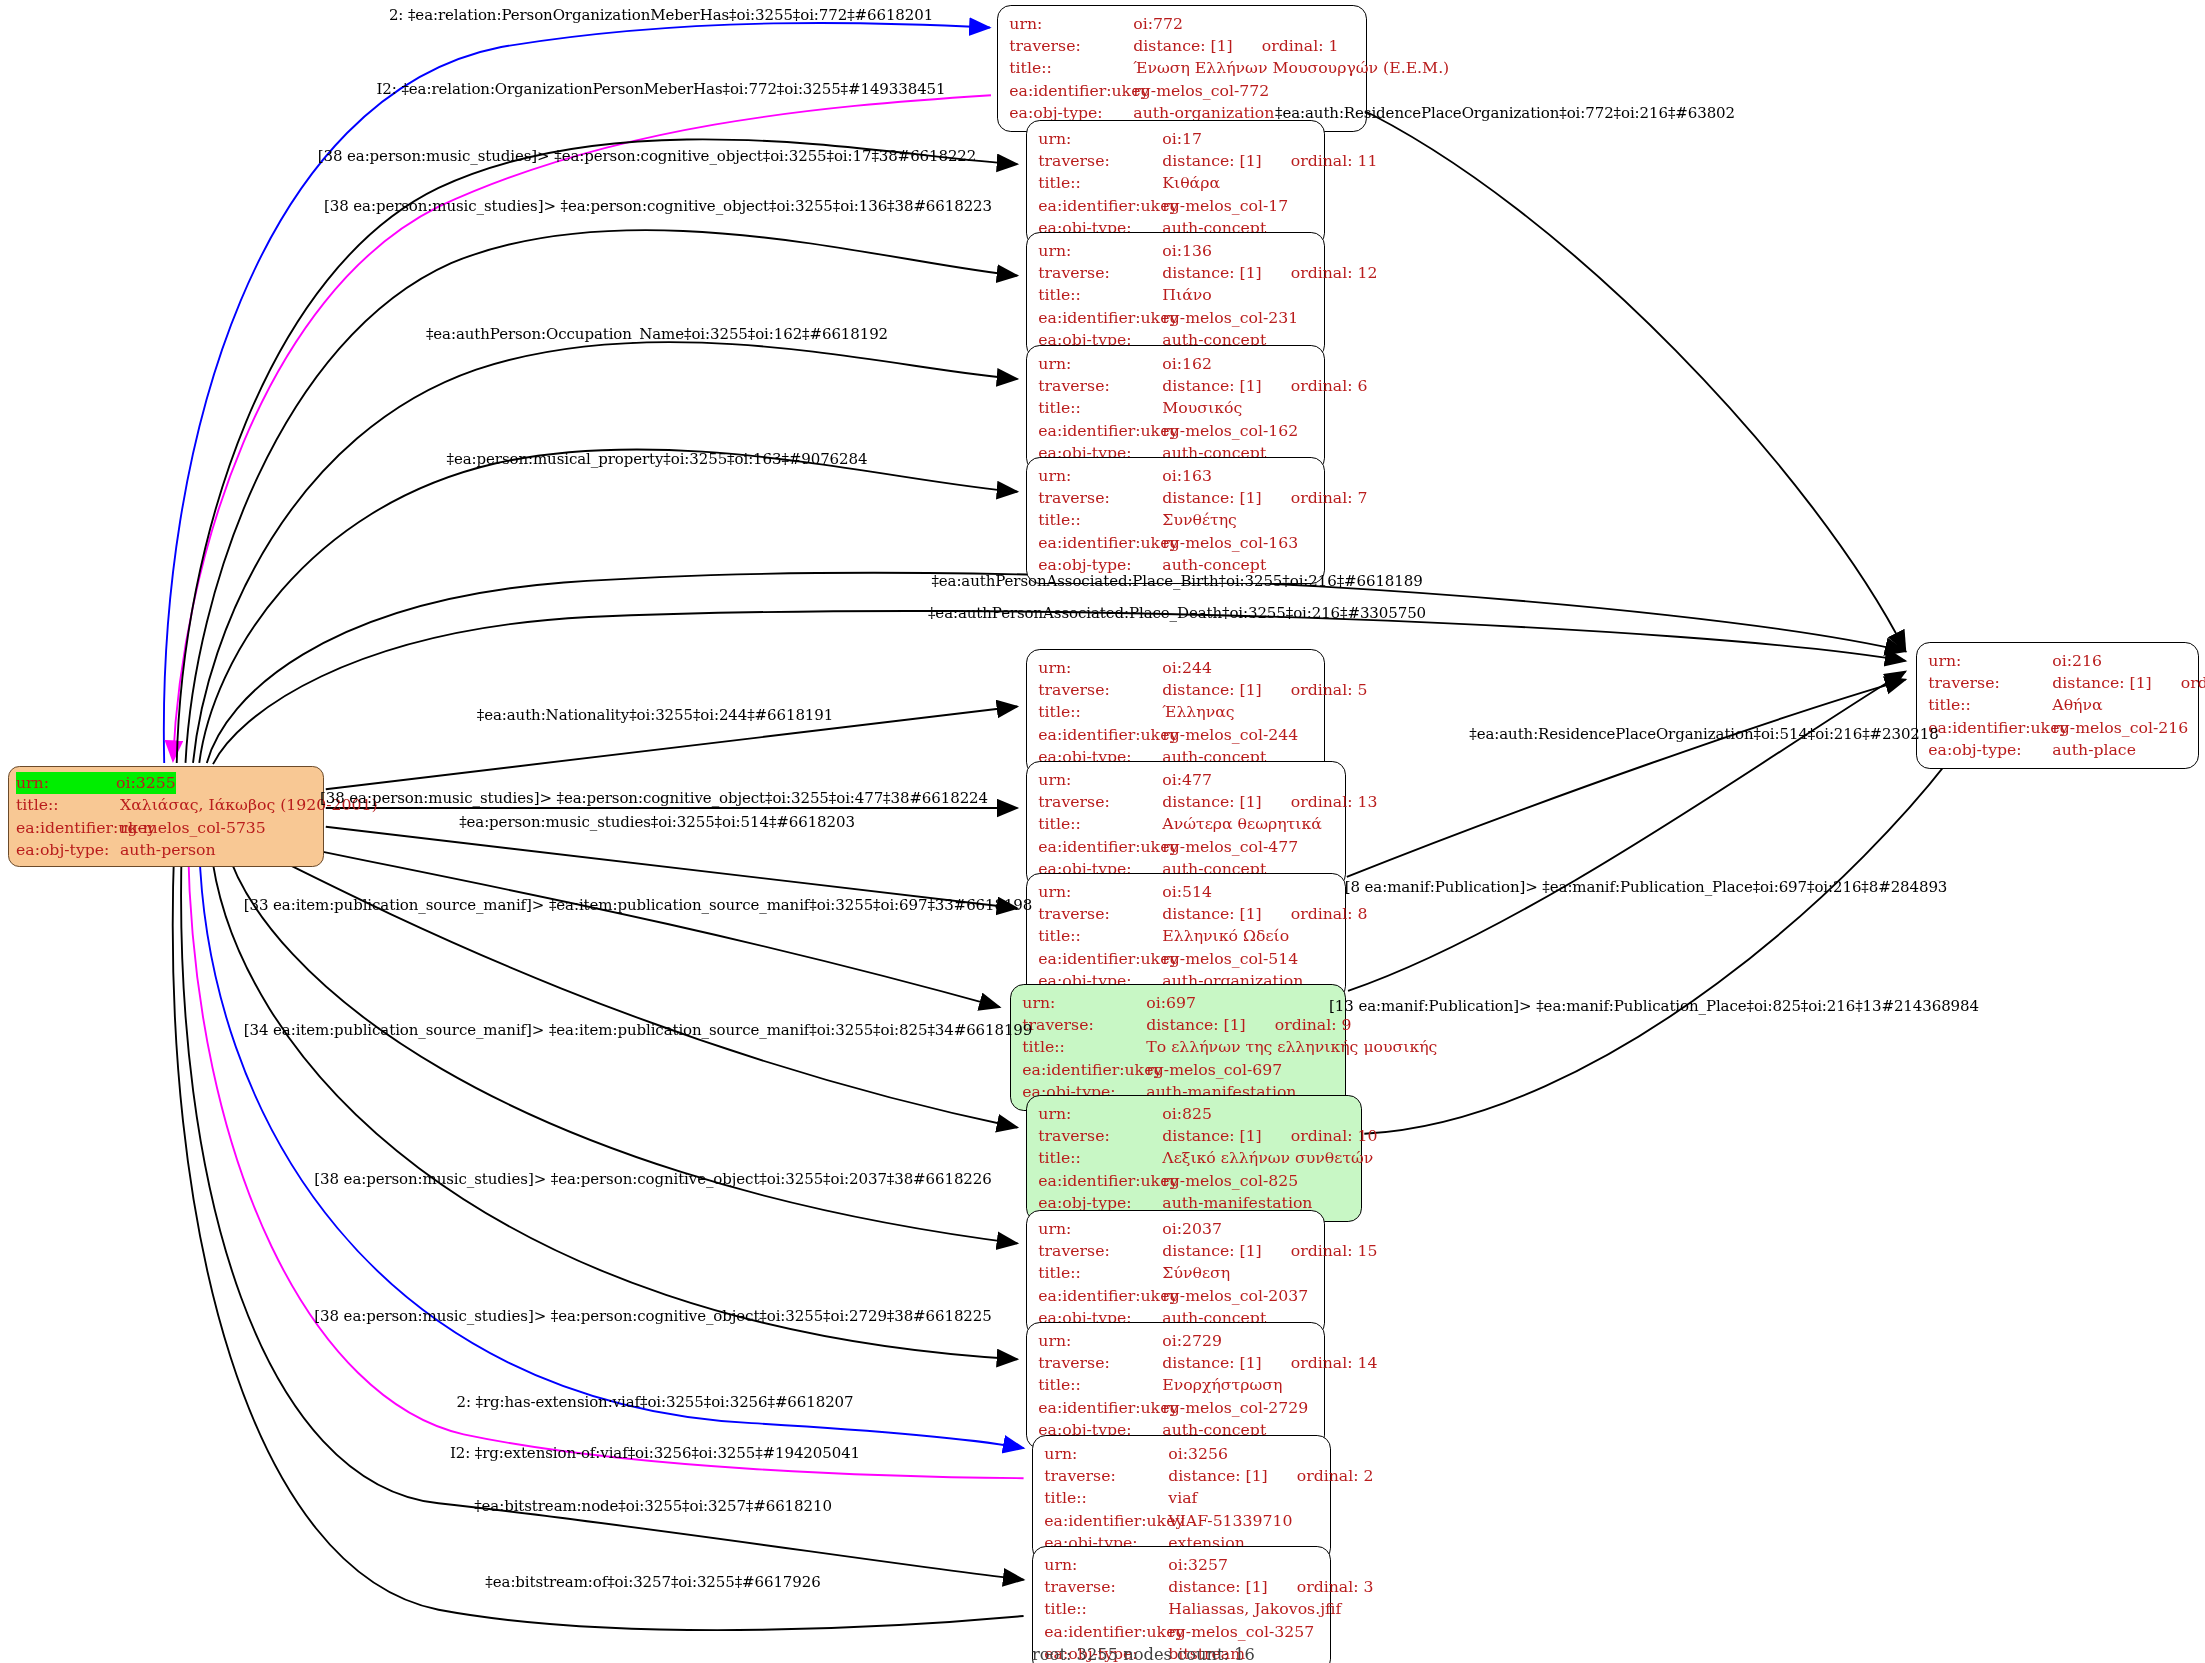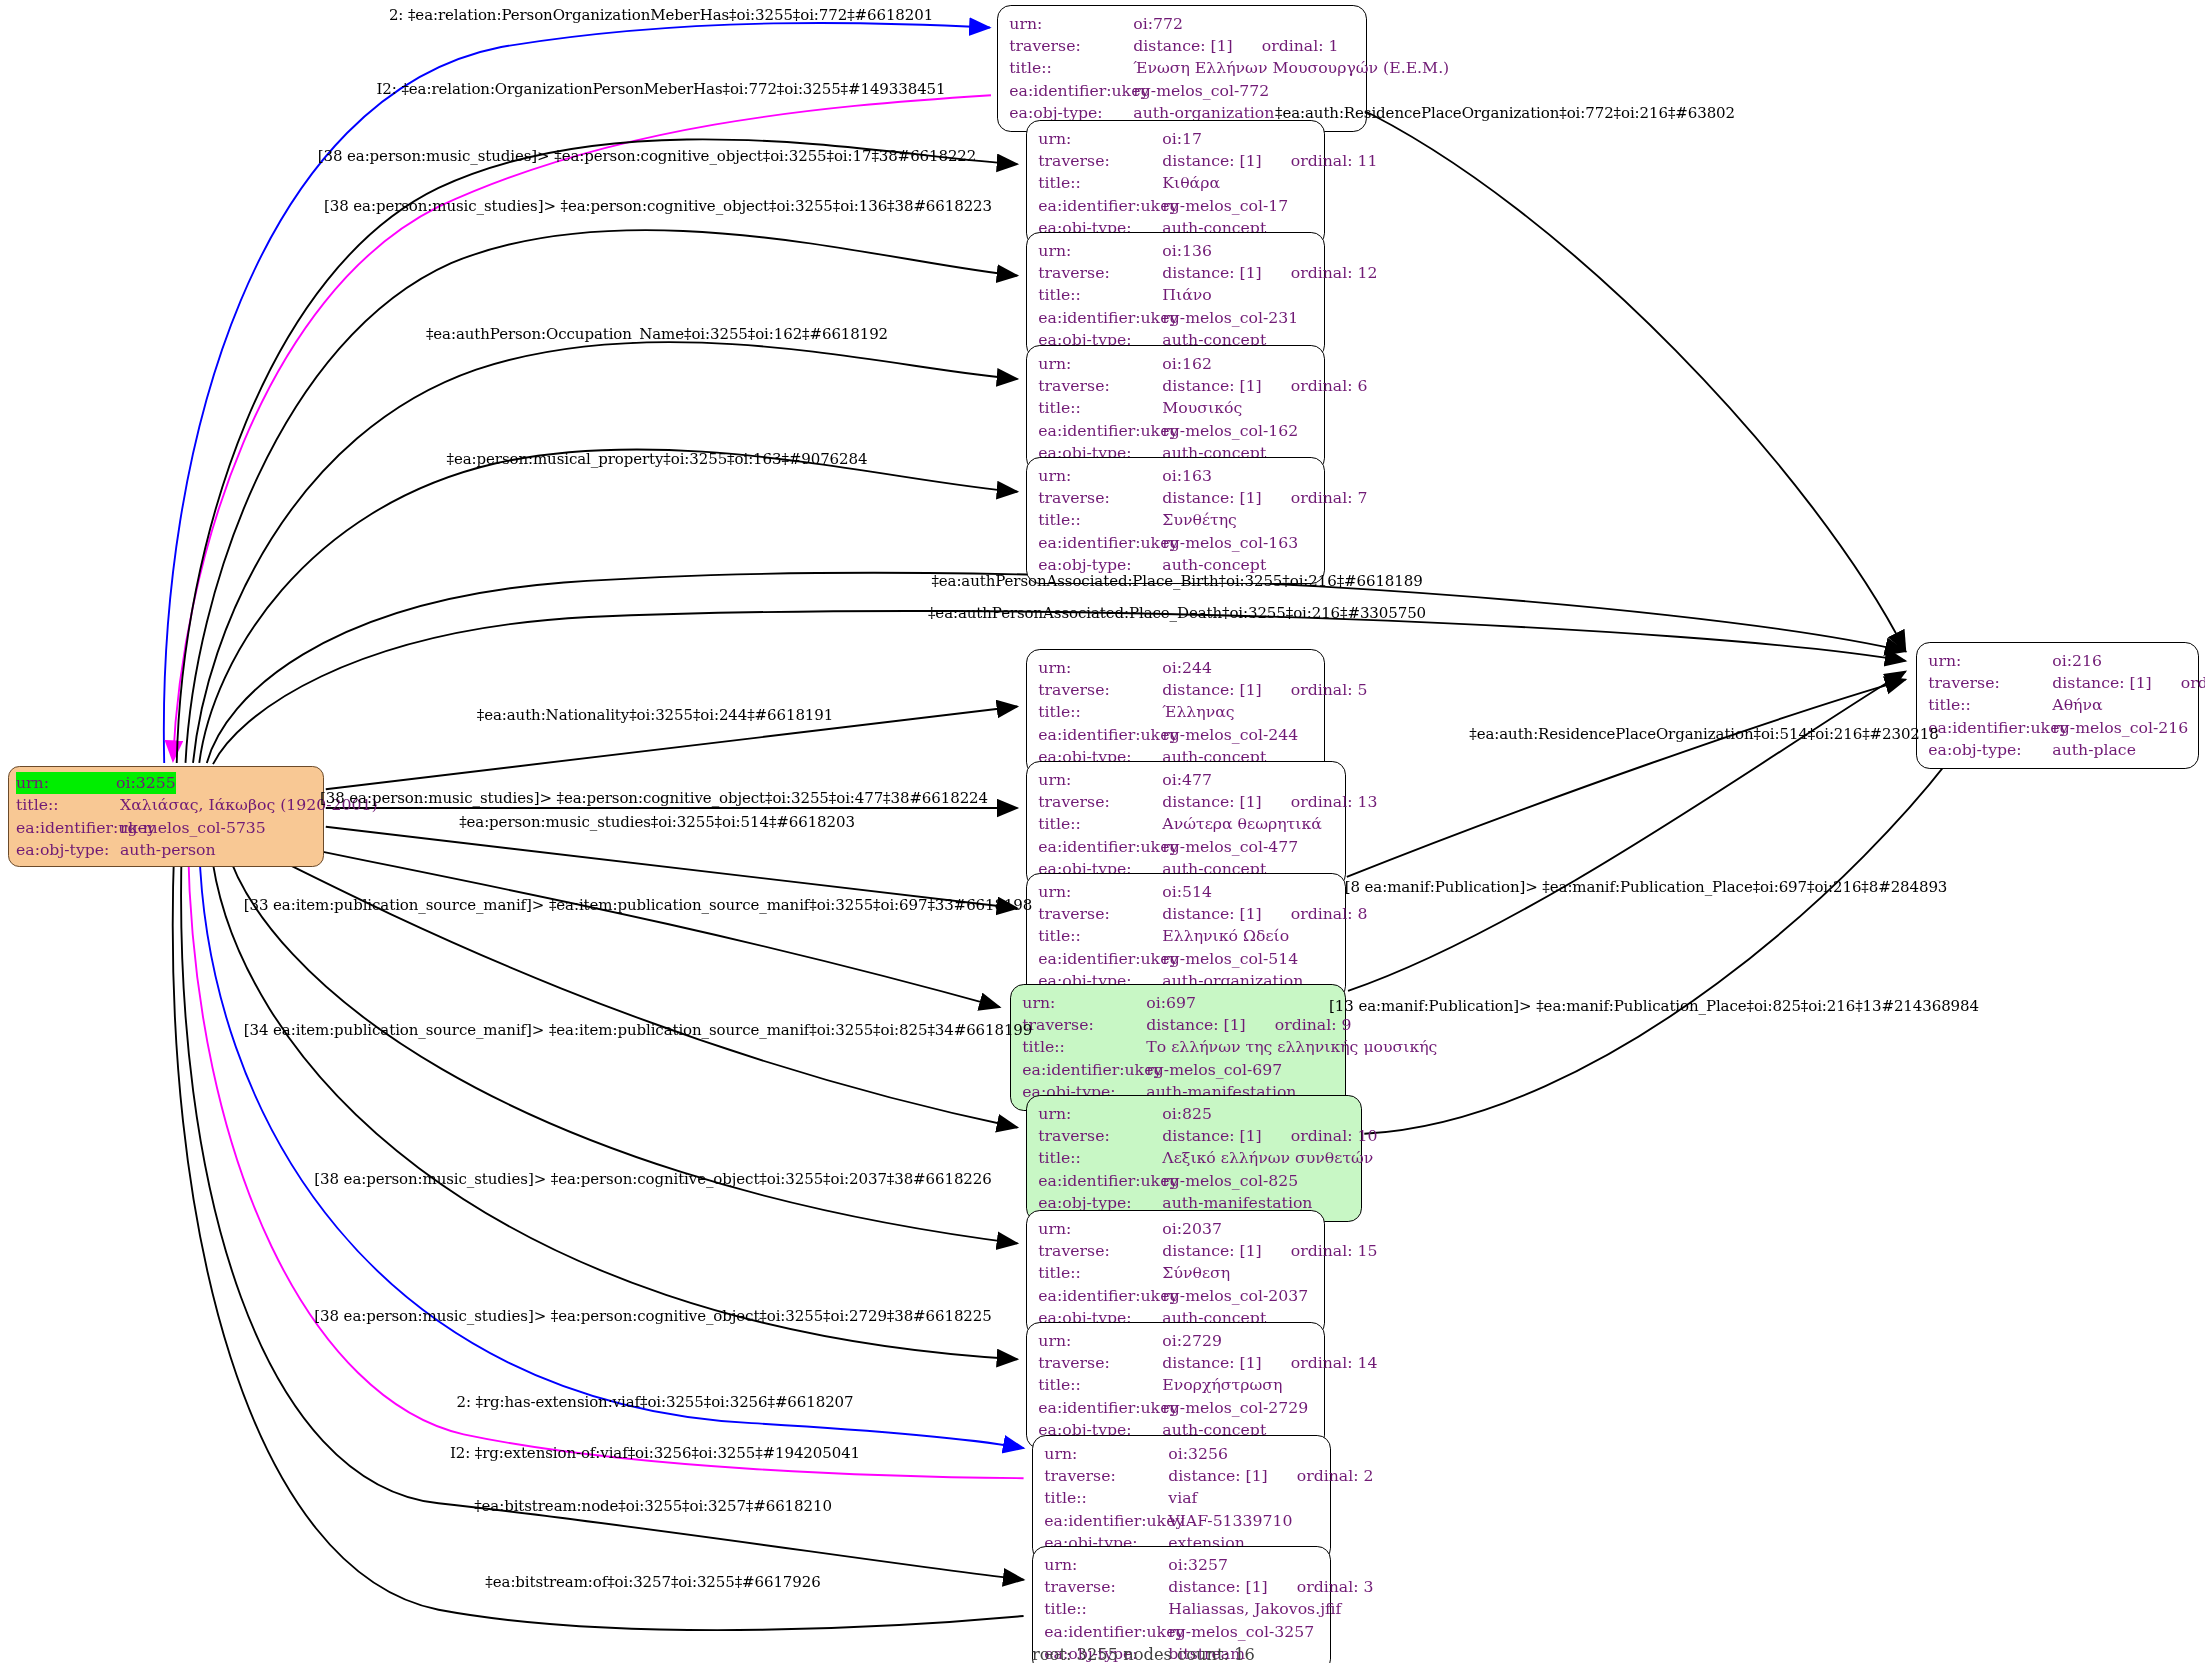--- a/index.html
+++ b/index.html
@@ -11,21 +11,21 @@
   #graph{position:absolute;left:0;top:0;width:2205px;height:1663px;}
   .node-box{
     position:absolute;
     box-sizing:border-box;
     border:1.3px solid #000000;
     border-radius:13.8px;
     background:#ffffff;
     padding:6.9px 8.8px 6.9px 11.3px;
     font-size:15.7px;
     line-height:1.42;
-    color:#701a75;
+    color:#b91c1c;
     white-space:nowrap;
   }
   .node-box.green{background:#c8f7c5;}
   .node-box.root{
     background:#f8c894;
     border-color:#6b4a2a;
     border-width:1.3px;
     padding:5px 7.5px 5px 7.5px;
     border-radius:11.3px;
   }

